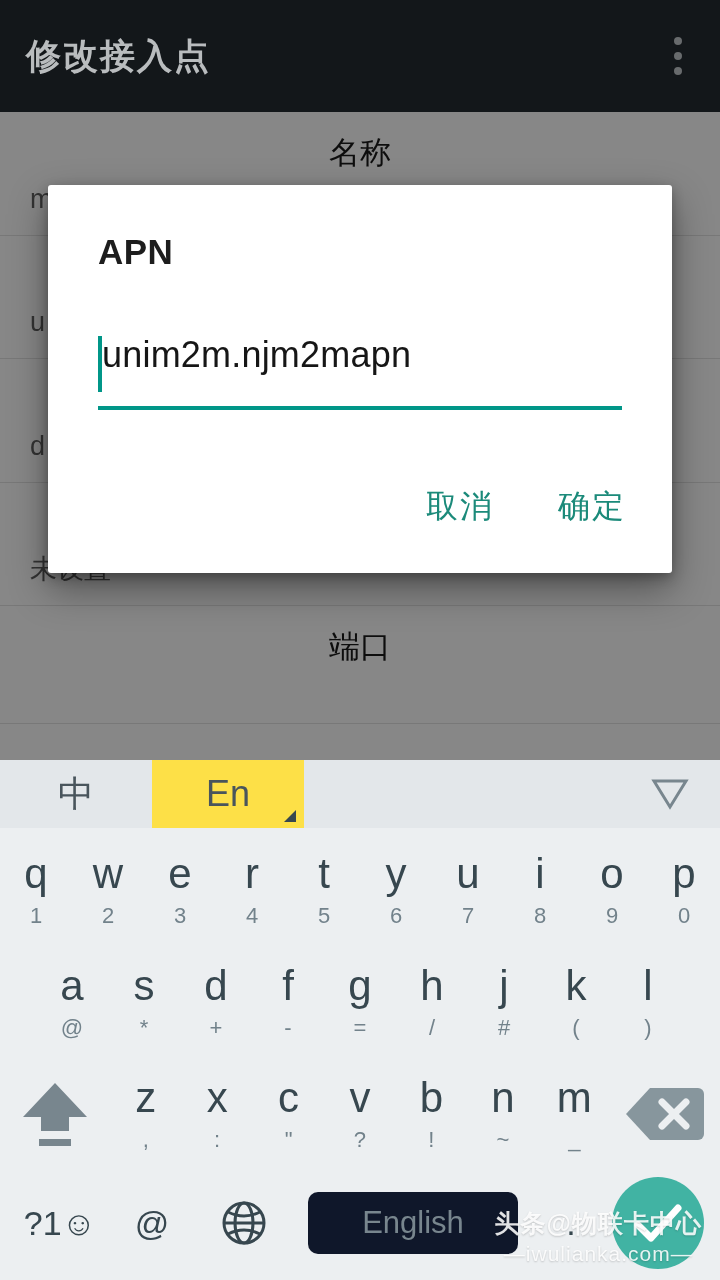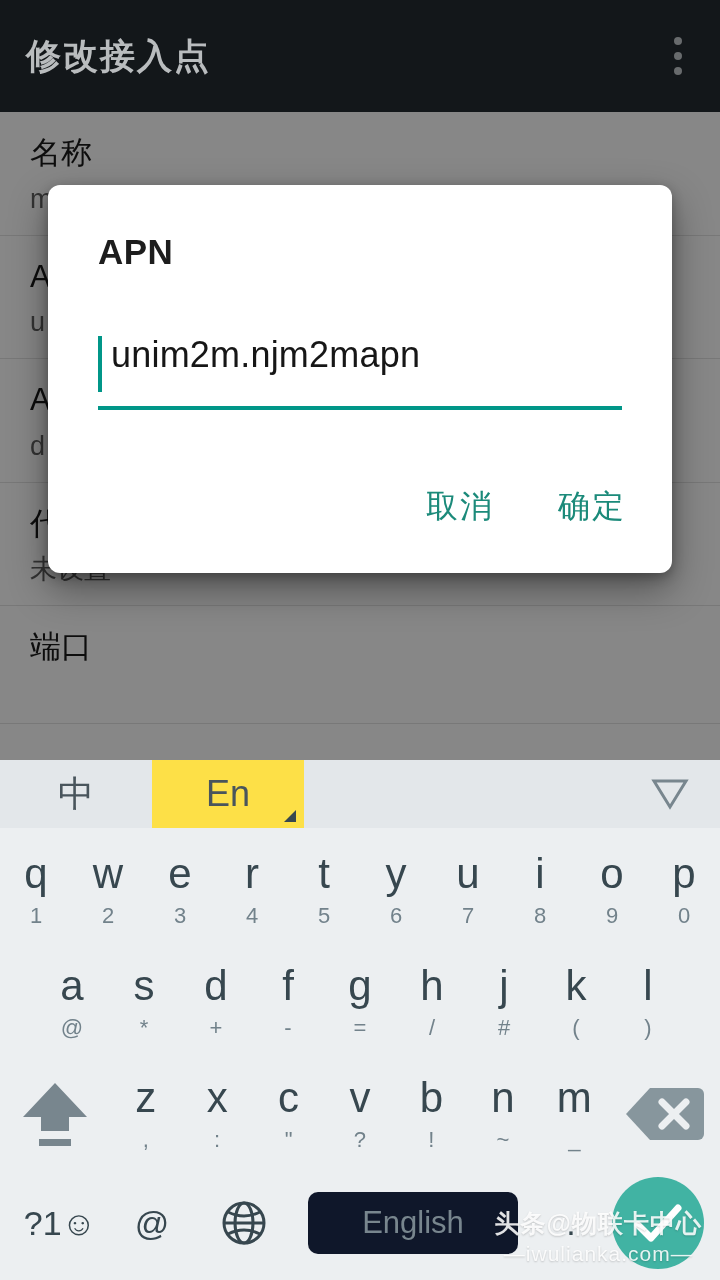--- a/index.html
+++ b/index.html
@@ -27,42 +27,42 @@
     align-items:center; justify-content:center; gap:7px;
   }
   .overflow-menu i { width:8px; height:8px; border-radius:50%; background:#686b6d; display:block; }
 
   .list { background:#ffffff; }
   .list-item {
     padding:22px 30px 18px 30px;
     border-bottom:1px solid #e3e3e3;
     min-height:118px;
   }
-  .li-title { font-size:31px; color:#1a1a1a; line-height:1.25; }
+  .li-title { font-size:31px; color:#1a1a1a; line-height:1.25;text-align:center; }
   .li-sub { font-size:27px; color:#616161; margin-top:10px; line-height:1.25; }
 
   
   #scrim { position:absolute; left:0; top:112px; right:0; bottom:0; background:rgba(0,0,0,0.47); }
 
   
   #dialog {
     position:absolute; left:48px; top:185px; width:624px; height:388px;
-    background:#fff; border-radius:12px;
+    background:#fff; border-radius:3px;
     box-shadow:0 16px 38px rgba(0,0,0,0.40), 0 4px 12px rgba(0,0,0,0.28);
     padding:0 50px;
   }
   .dlg-title { font-size:35px; font-weight:bold; color:#1d1d1d; padding-top:47px; letter-spacing:.5px; }
   .dlg-field-wrap { margin-top:62px; position:relative; height:68px; }
   .dlg-caret {
     position:absolute; left:0; top:2px; width:4px; height:56px; background:#009688;
   }
   .dlg-input {
     width:100%; border:none; outline:none; background:transparent;
     font-family:"Liberation Sans","DejaVu Sans",sans-serif;
-    font-size:36px; color:#161616; padding:0 0 6px 4px; letter-spacing:.2px;margin-left:9px;
+    font-size:36px; color:#161616; padding:0 0 6px 4px; letter-spacing:.2px;
   }
   .dlg-underline { height:4px; background:#009688; width:100%; margin-top:4px; }
   .dlg-actions {
     position:absolute; right:42px; bottom:38px;
     display:flex; align-items:flex-start; gap:56px;
   }
   .dlg-btn {
     background:none; border:none; cursor:pointer;
     font-family:"Liberation Sans","DejaVu Sans",sans-serif;
     font-size:32px; color:#1b8a7a; letter-spacing:2px; padding:6px 4px;

